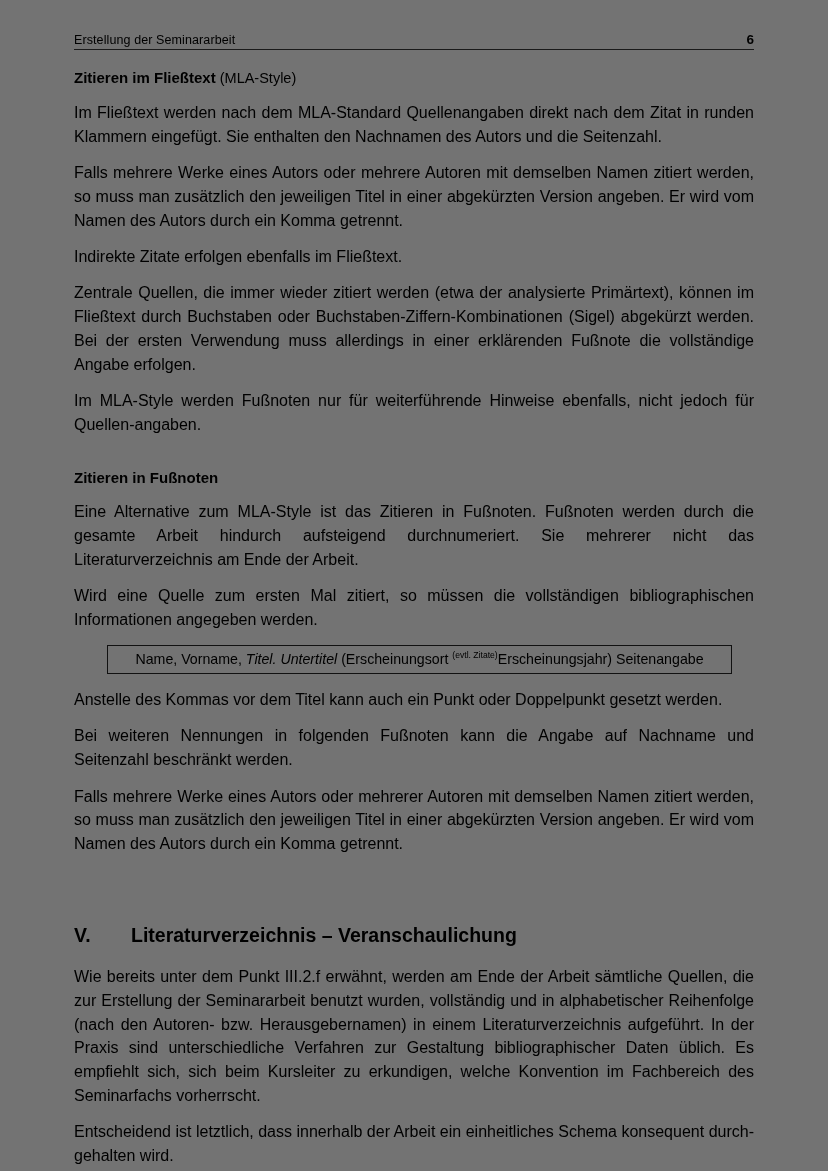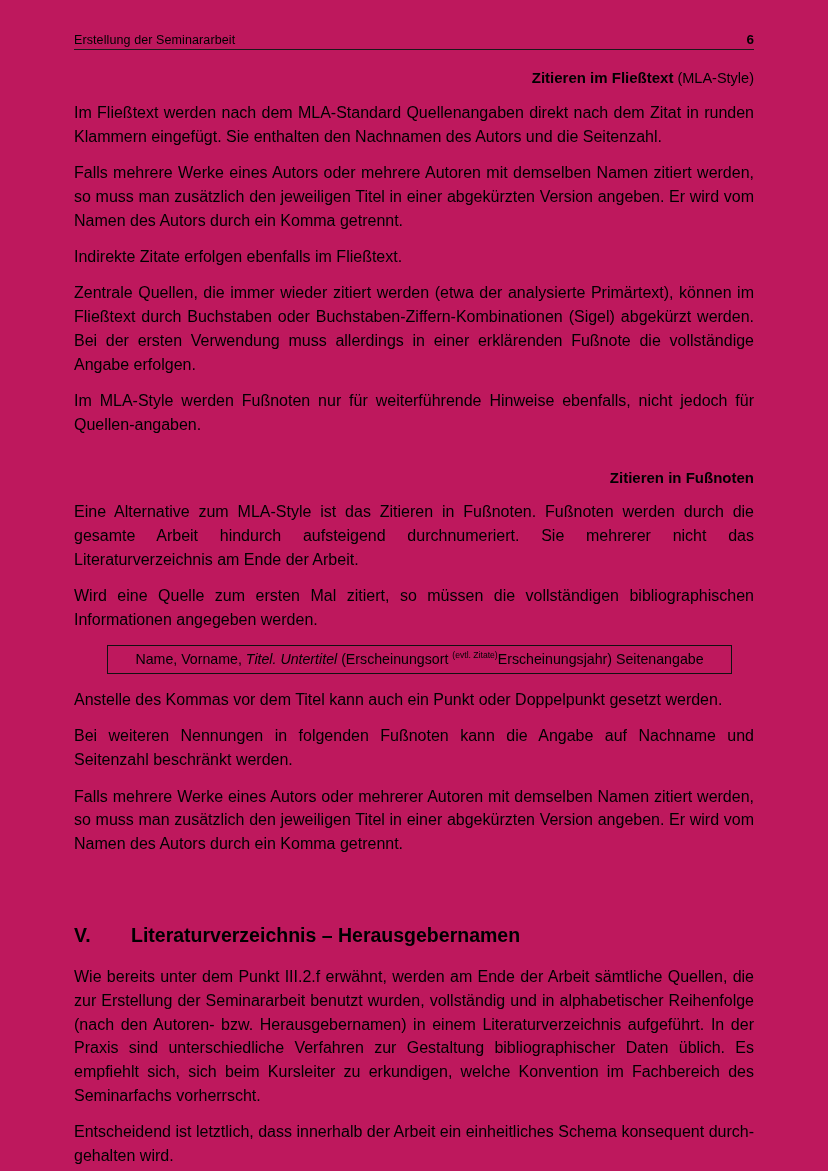--- a/index.html
+++ b/index.html
@@ -12,21 +12,21 @@
     width: 828px;
     height: 1171px;
     font-family: "Liberation Sans", sans-serif;
     color: #000000;
     -webkit-font-smoothing: antialiased;
   }
   .page {
     position: relative;
     width: 828px;
     height: 1171px;
-    background: #be185d;
+    background: #737373;
     box-sizing: border-box;
     padding: 32px 74px 0 74px;
   }
   
   .page-header {
     display: flex;
     align-items: baseline;
     justify-content: space-between;
     border-bottom: 1.3px solid #1a1a1a;
     padding-bottom: 2px;
@@ -40,21 +40,20 @@
   .page-header .header-pageno {
     font-size: 13.5px;
     font-weight: 700;
   }
   
   h2.sub-heading {
     font-size: 15px;
     font-weight: 700;
     margin: 4px 0 13px 0;
     line-height: 1.25;
-    text-align: right;
   }
   h2.sub-heading .normal {
     font-weight: 400;
     font-size: 14.5px;
   }
   h2.sub-heading.spaced-above {
     margin-top: 32px;
   }
   h1.chapter-heading {
     font-size: 19.5px;
@@ -159,21 +158,21 @@
   </div>
 
   <p class="body">Anstelle des Kommas vor dem Titel kann auch ein Punkt oder Doppelpunkt gesetzt werden.</p>
   <p class="body">Bei weiteren Nennungen in folgenden Fußnoten kann die Angabe auf Nachname und Seitenzahl beschränkt werden.</p>
   <p class="body">Falls mehrere Werke eines Autors oder mehrerer Autoren mit demselben Namen zitiert werden, so muss man zusätzlich den jeweiligen Titel in einer abgekürzten Version angeben. Er wird vom Namen des Autors durch ein Komma getrennt.</p>
 
   <div class="gap-before-chapter"></div>
 
   <h1 class="chapter-heading">
     <span class="numeral">V.</span>
-    <span>Literaturverzeichnis – Herausgebernamen</span>
+    <span>Literaturverzeichnis – Veranschaulichung</span>
   </h1>
 
   <p class="body">Wie bereits unter dem Punkt III.2.f erwähnt, werden am Ende der Arbeit sämtliche Quellen, die zur Erstellung der Seminararbeit benutzt wurden, vollständig und in alphabetischer Reihenfolge (nach den Autoren- bzw. Herausgebernamen) in einem Literaturverzeichnis aufgeführt. In der Praxis sind unterschiedliche Verfahren zur Gestaltung bibliographischer Daten üblich. Es empfiehlt sich, sich beim Kursleiter zu erkundigen, welche Konvention im Fachbereich des Seminarfachs vorherrscht.</p>
   <p class="body">Entscheidend ist letztlich, dass innerhalb der Arbeit ein einheitliches Schema konsequent durch-gehalten wird.</p>
 
   <h2 class="sub-heading">Fußnote:</h2>
 
   <ul class="bullets">
     <li>
       <p class="bullet-title">Mit einem Verfasser oder Herausgeber:</p>

